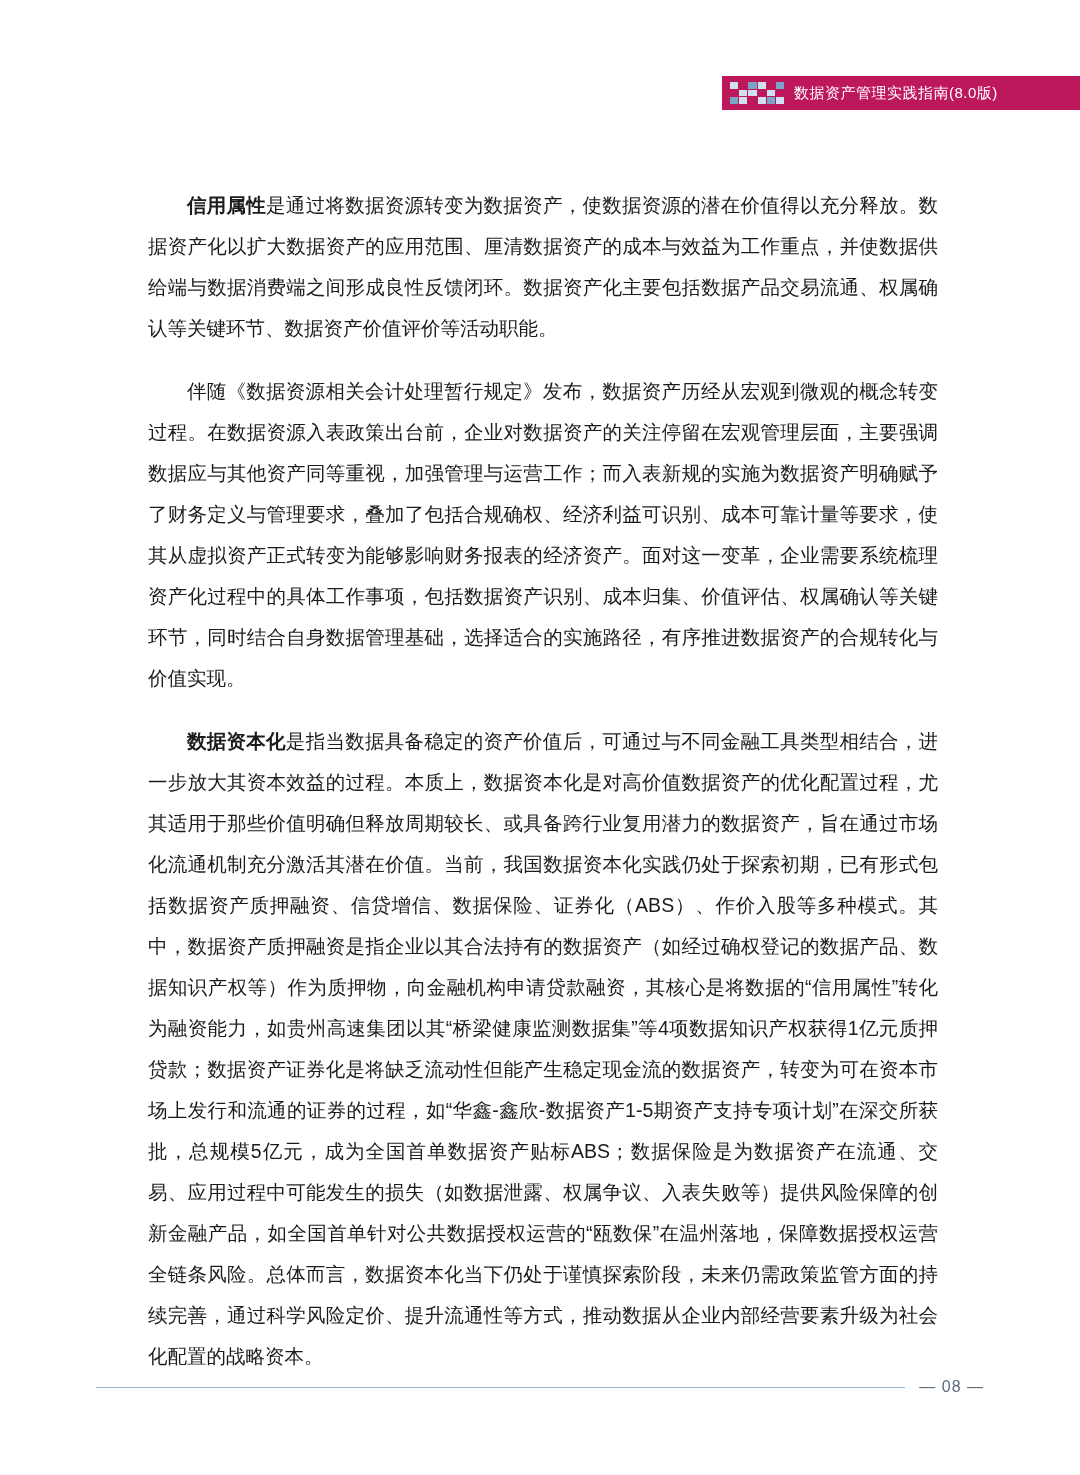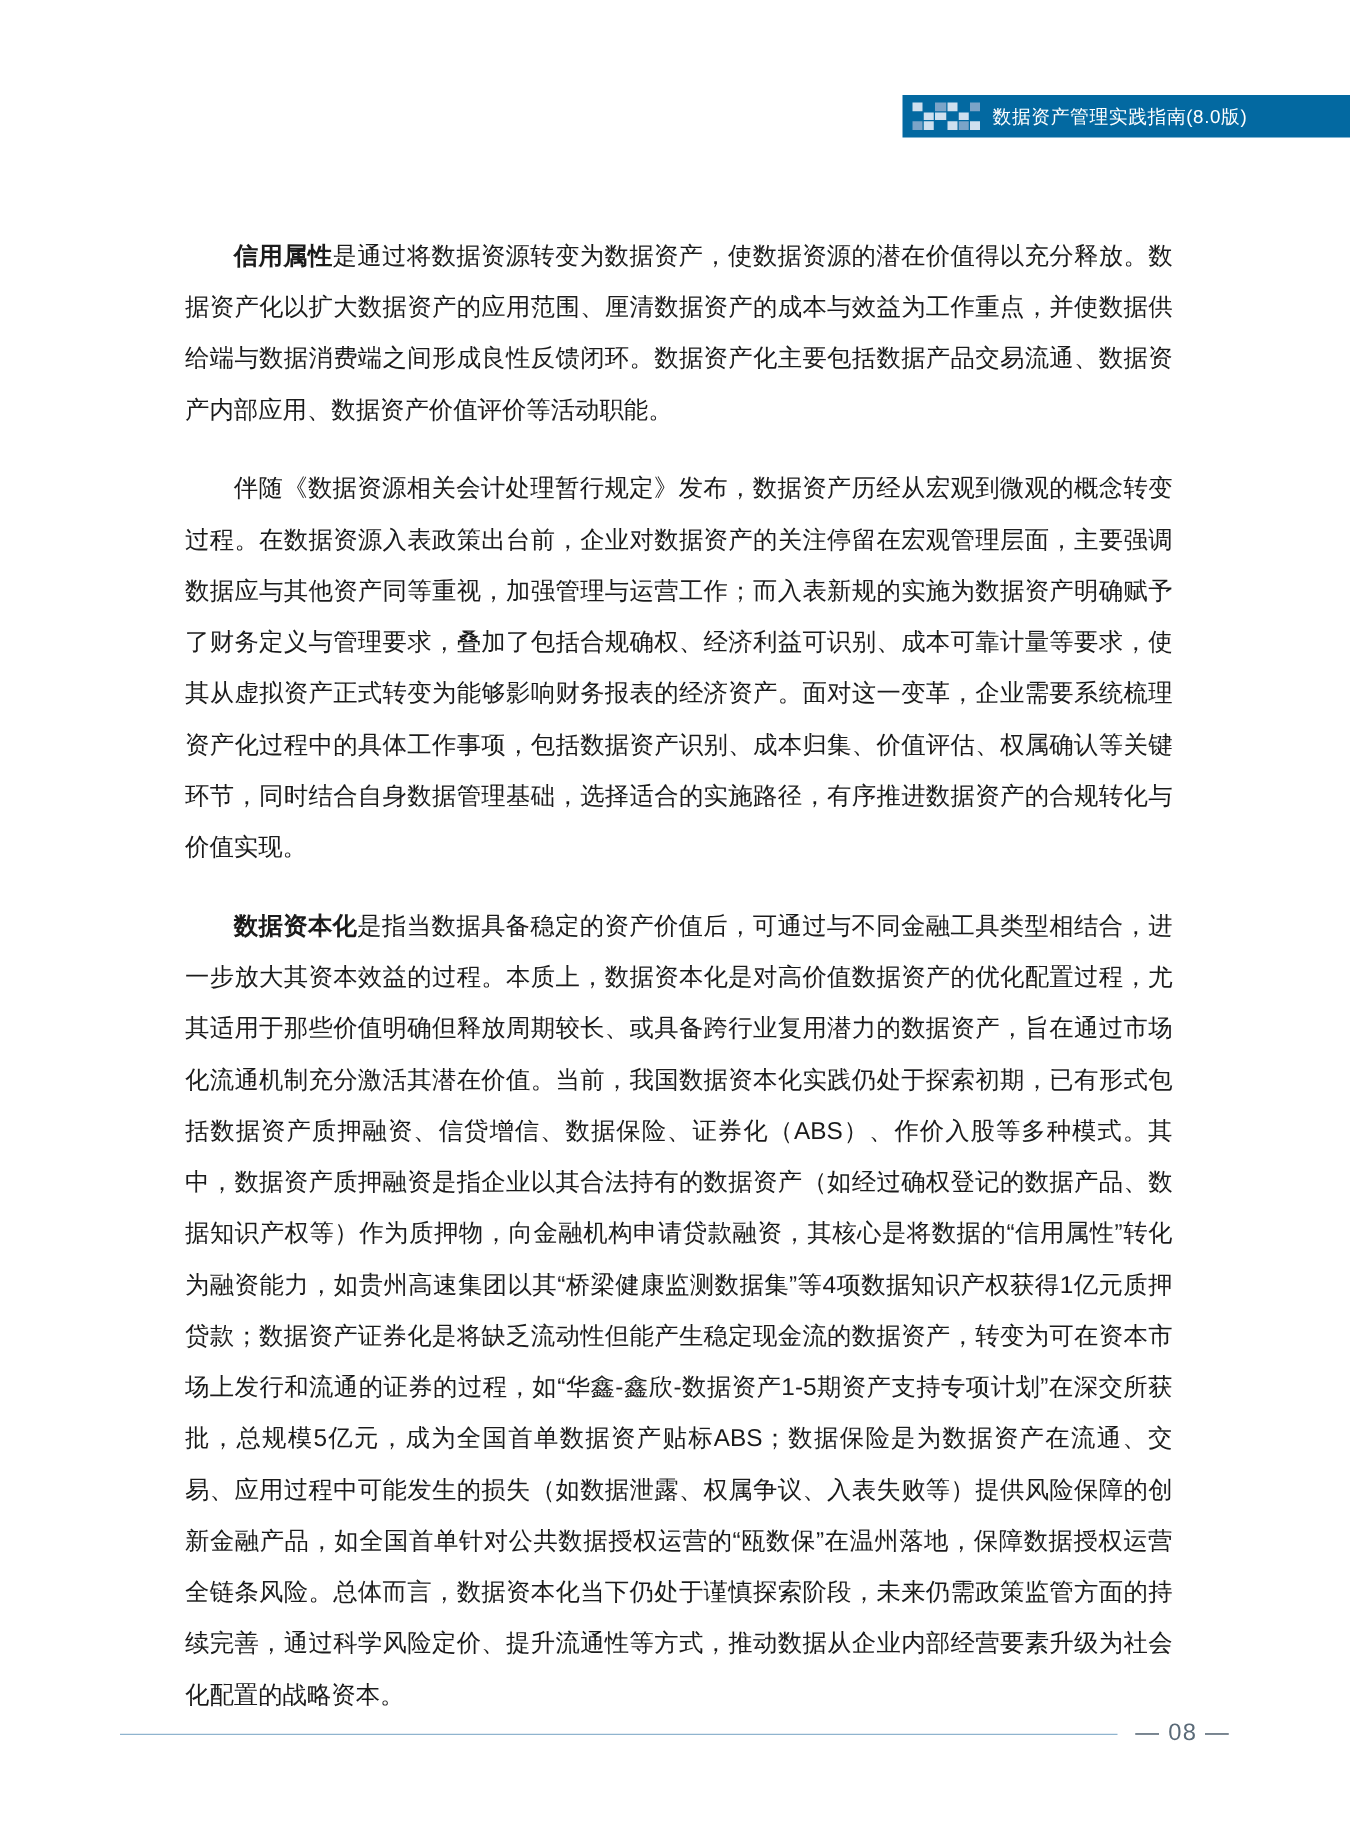--- a/index.html
+++ b/index.html
@@ -16,21 +16,21 @@
     overflow: hidden;
   }
 
   
   .header-band {
     position: absolute;
     top: 76px;
     left: 722px;
     width: 358px;
     height: 34px;
-    background: #0369a1;
+    background: #be185d;
     display: flex;
     align-items: center;
   }
   .header-dots {
     width: 54px;
     height: 22px;
     margin-left: 8px;
     display: grid;
     grid-template-columns: repeat(6, 1fr);
     grid-template-rows: repeat(3, 1fr);
@@ -82,21 +82,21 @@
     display: flex;
     align-items: center;
   }
   .footer .rule {
     flex: 1 1 auto;
     height: 1px;
     background: #8fb4ce;
   }
   .footer .page-num {
     margin-left: 14px;
-    font-size: 19px;
+    font-size: 16px;
     color: #5a6a78;
     letter-spacing: 1px;
     white-space: nowrap;
   }
 </style>
 </head>
 <body>
 
 <div class="header-band">
   <div class="header-dots">
@@ -117,21 +117,21 @@
       <i></i>
       <i class="on"></i>
       <i class="dim"></i>
       <i class="on"></i>
   </div>
   <div class="header-title">数据资产管理实践指南(8.0版)</div>
 </div>
 
 <div class="page-content">
 
-  <p class="para"><span class="term">信用属性</span><span>是通过将数据资源转变为数据资产，使数据资源的潜在价值得以充分释放。数据资产化以扩大数据资产的应用范围、厘清数据资产的成本与效益为工作重点，并使数据供给端与数据消费端之间形成良性反馈闭环。数据资产化主要包括数据产品交易流通、数据资产内部应用、数据资产价值评价等活动职能。</span></p>
+  <p class="para"><span class="term">信用属性</span><span>是通过将数据资源转变为数据资产，使数据资源的潜在价值得以充分释放。数据资产化以扩大数据资产的应用范围、厘清数据资产的成本与效益为工作重点，并使数据供给端与数据消费端之间形成良性反馈闭环。数据资产化主要包括数据产品交易流通、权属确认等关键环节、数据资产价值评价等活动职能。</span></p>
 
   <p class="para"><span>伴随《数据资源相关会计处理暂行规定》发布，数据资产历经从宏观到微观的概念转变过程。在数据资源入表政策出台前，企业对数据资产的关注停留在宏观管理层面，主要强调数据应与其他资产同等重视，加强管理与运营工作；而入表新规的实施为数据资产明确赋予了财务定义与管理要求，叠加了包括合规确权、经济利益可识别、成本可靠计量等要求，使其从虚拟资产正式转变为能够影响财务报表的经济资产。面对这一变革，企业需要系统梳理资产化过程中的具体工作事项，包括数据资产识别、成本归集、价值评估、权属确认等关键环节，同时结合自身数据管理基础，选择适合的实施路径，有序推进数据资产的合规转化与价值实现。</span></p>
 
   <p class="para"><span class="term">数据资本化</span><span>是指当数据具备稳定的资产价值后，可通过与不同金融工具类型相结合，进一步放大其资本效益的过程。本质上，数据资本化是对高价值数据资产的优化配置过程，尤其适用于那些价值明确但释放周期较长、或具备跨行业复用潜力的数据资产，旨在通过市场化流通机制充分激活其潜在价值。当前，我国数据资本化实践仍处于探索初期，已有形式包括数据资产质押融资、信贷增信、数据保险、证券化（ABS）、作价入股等多种模式。其中，数据资产质押融资是指企业以其合法持有的数据资产（如经过确权登记的数据产品、数据知识产权等）作为质押物，向金融机构申请贷款融资，其核心是将数据的“信用属性”转化为融资能力，如贵州高速集团以其“桥梁健康监测数据集”等4项数据知识产权获得1亿元质押贷款；数据资产证券化是将缺乏流动性但能产生稳定现金流的数据资产，转变为可在资本市场上发行和流通的证券的过程，如“华鑫-鑫欣-数据资产1-5期资产支持专项计划”在深交所获批，总规模5亿元，成为全国首单数据资产贴标ABS；数据保险是为数据资产在流通、交易、应用过程中可能发生的损失（如数据泄露、权属争议、入表失败等）提供风险保障的创新金融产品，如全国首单针对公共数据授权运营的“瓯数保”在温州落地，保障数据授权运营全链条风险。总体而言，数据资本化当下仍处于谨慎探索阶段，未来仍需政策监管方面的持续完善，通过科学风险定价、提升流通性等方式，推动数据从企业内部经营要素升级为社会化配置的战略资本。</span></p>
 
 </div>
 
 <div class="footer">
   <div class="rule"></div>
   <div class="page-num">— 08 —</div>

